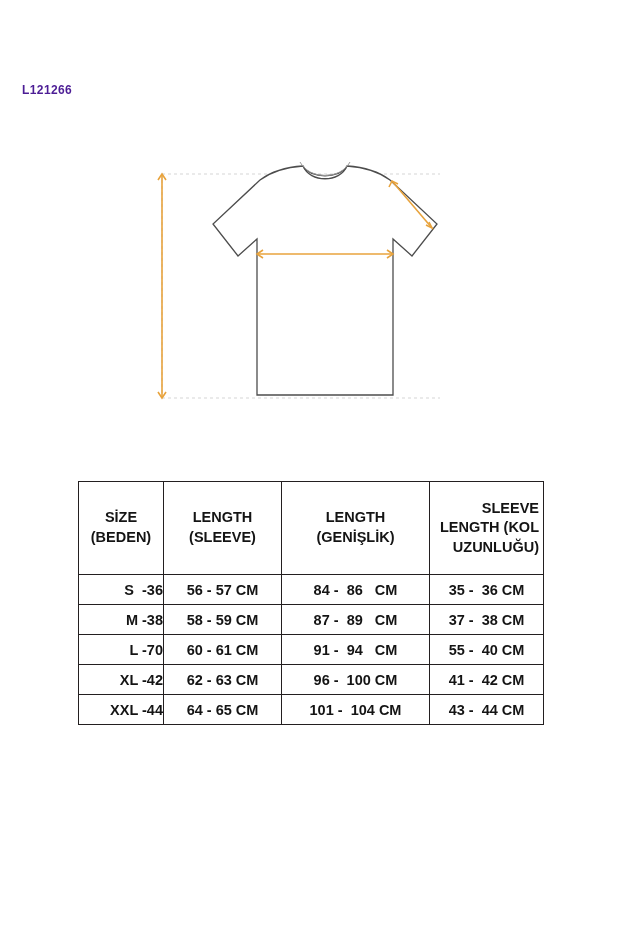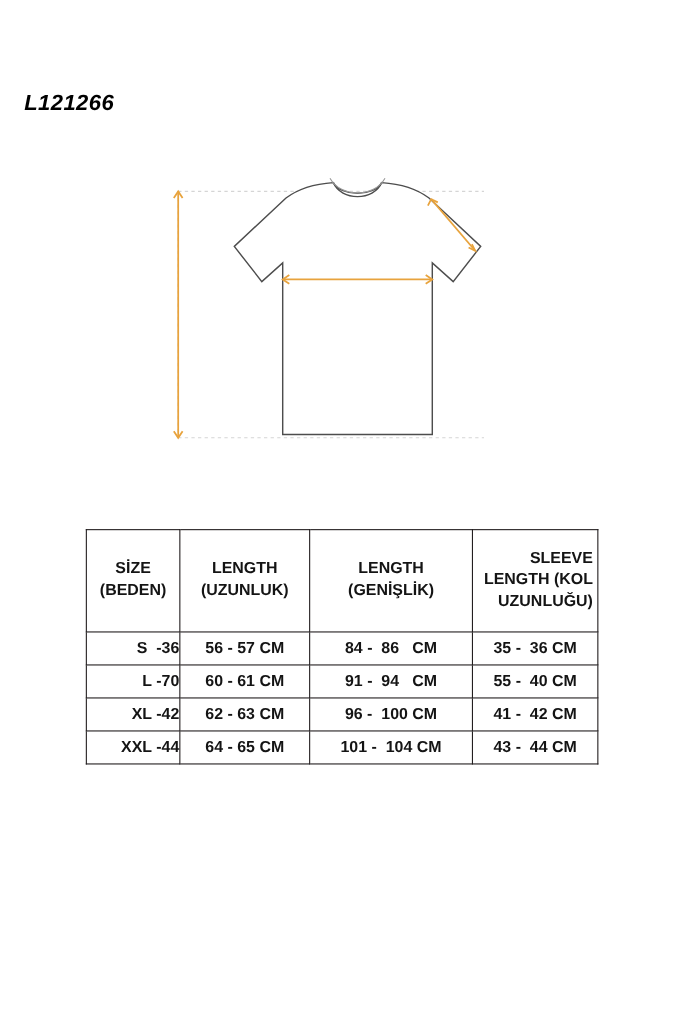--- a/index.html
+++ b/index.html
@@ -12,25 +12,24 @@
     height: 931px;
     position: relative;
     font-family: "Liberation Sans", sans-serif;
     color: #1a1a1a;
     overflow: hidden;
   }
   .product-code {
     position: absolute;
     left: 22px;
     top: 83px;
-    font-size: 20px;
+    font-size: 12px;
     font-weight: bold;
-    color: #000000;
+    color: #4c1d95;
     letter-spacing: 0.4px;
-    font-style: italic;
   }
   .diagram {
     position: absolute;
     left: 140px;
     top: 140px;
     width: 350px;
     height: 280px;
   }
   .table-wrap {
     position: absolute;
@@ -137,39 +136,45 @@
         <col class="col-sleeve">
     </colgroup>
     <thead>
       <tr>
         <th>
           <div>SİZE</div>
           <div>(BEDEN)</div>
         </th>
         <th>
           <div>LENGTH</div>
-          <div>(UZUNLUK)</div>
+          <div>(SLEEVE)</div>
         </th>
         <th>
           <div>LENGTH</div>
           <div>(GENİŞLİK)</div>
         </th>
         <th class="left-pad">
           <div>SLEEVE</div>
           <div>LENGTH (KOL</div>
           <div>UZUNLUĞU)</div>
         </th>
       </tr>
     </thead>
     <tbody>
       <tr>
         <td class="cell-size">S  -36</td>
         <td class="cell-len">56 - 57 CM</td>
         <td class="cell-wid">84 -  86   CM</td>
         <td class="cell-slv">35 -  36 CM</td>
+      </tr>
+      <tr>
+        <td class="cell-size">M -38</td>
+        <td class="cell-len">58 - 59 CM</td>
+        <td class="cell-wid">87 -  89   CM</td>
+        <td class="cell-slv">37 -  38 CM</td>
       </tr>
       <tr>
         <td class="cell-size">L -70</td>
         <td class="cell-len">60 - 61 CM</td>
         <td class="cell-wid">91 -  94   CM</td>
         <td class="cell-slv">55 -  40 CM</td>
       </tr>
       <tr>
         <td class="cell-size">XL -42</td>
         <td class="cell-len">62 - 63 CM</td>

